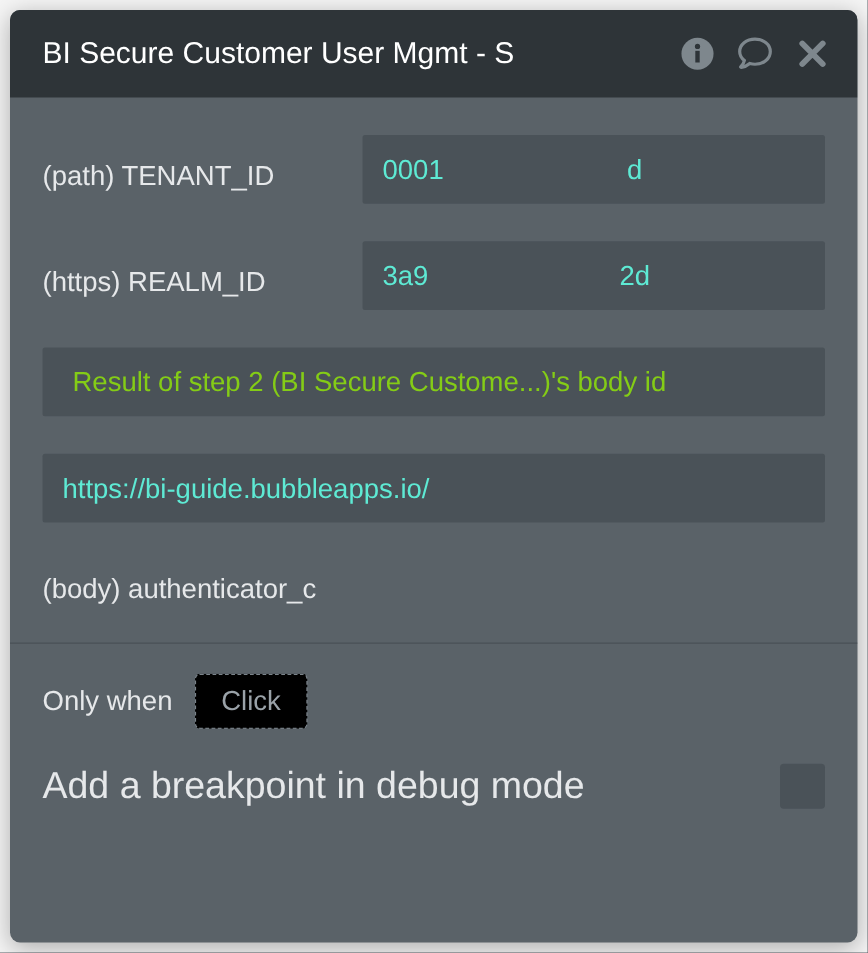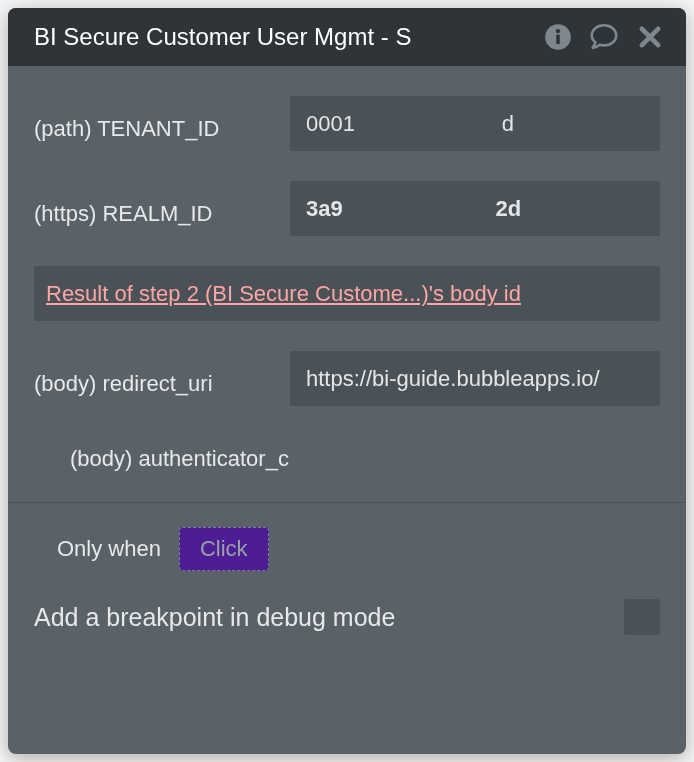--- a/index.html
+++ b/index.html
@@ -22,21 +22,21 @@
       bottom: 8px;
       background: #5a6268;
       border-radius: 8px;
       box-shadow: 0 4px 20px rgba(0,0,0,0.3);
       display: flex;
       flex-direction: column;
       overflow: hidden;
     }
     .header {
       background: #2e3438;
-      height: 58px;
+      height: 70px;
       display: flex;
       align-items: center;
       padding: 0 22px 0 26px;
     }
     .header-title {
       color: #ffffff;
       font-size: 24px;
       font-weight: 400;
       flex: 1;
       white-space: nowrap;
@@ -81,69 +81,67 @@
       font-size: 22px;
       font-weight: 400;
       padding-top: 10px;
       white-space: nowrap;
       overflow: hidden;
     }
     .field-input {
       flex: 1;
       background: #4a5258;
       border: none;
-      color: #e5e5e5;
+      color: #5eead4;
       font-size: 22px;
       padding: 11px 16px;
       border-radius: 2px;
       min-height: 48px;
       word-break: break-all;
       font-family: inherit;
       resize: none;
       line-height: 1.5;
     }
     .field-input.expression {
-      color: #fca5a5;
-      padding-left: 12px;
-      text-decoration: underline;
+      color: #84cc16;
+      padding-left: 24px;
     }
     .divider {
       height: 1px;
       background: #495056;
       margin: 2px -26px 24px -26px;
     }
     .only-when-row {
       display: flex;
       align-items: center;
       gap: 18px;
       margin-bottom: 28px;
-      margin-left: 23px;
     }
     .only-when-label {
       color: #e6e8ea;
       font-size: 22px;
     }
     .click-box {
       border: 1px dashed #7a838a;
-      background: #4c1d95;
+      background: #000000;
       border-radius: 4px;
       padding: 8px 20px;
       color: #9aa2a8;
       font-size: 22px;
       cursor: pointer;
     }
     .breakpoint-row {
       display: flex;
       align-items: center;
       justify-content: space-between;
       margin-bottom: 20px;
     }
     .breakpoint-label {
       color: #e6e8ea;
-      font-size: 25px;
+      font-size: 30px;
     }
     .checkbox {
       width: 36px;
       height: 36px;
       background: #4a5258;
       border-radius: 3px;
       cursor: pointer;
     }
   </style>
 </head>
@@ -175,33 +173,32 @@
 
   <div class="body">
 
     <div class="field-row">
       <div class="field-label">(path) TENANT_ID</div>
       <div class="field-input" style="white-space:pre;">0001                        d</div>
     </div>
 
     <div class="field-row">
       <div class="field-label">(https) REALM_ID</div>
-      <div class="field-input" style="white-space:pre;font-weight:bold;">3a9                         2d</div>
+      <div class="field-input" style="white-space:pre;">3a9                         2d</div>
     </div>
 
     <div class="field-row">
       <div class="field-input expression">Result of step 2 (BI Secure Custome...)'s body id</div>
     </div>
 
     <div class="field-row">
-      <div class="field-label">(body) redirect_uri</div>
       <div class="field-input">https://bi-guide.bubbleapps.io/</div>
     </div>
 
-    <div class="field-row" style="margin-bottom:28px;margin-left:36px;">
+    <div class="field-row" style="margin-bottom:28px;">
       <div class="field-label">(body) authenticator_c</div>
     </div>
 
     <div class="divider"></div>
 
     <div class="only-when-row">
       <div class="only-when-label">Only when</div>
       <div class="click-box">Click</div>
     </div>
 

